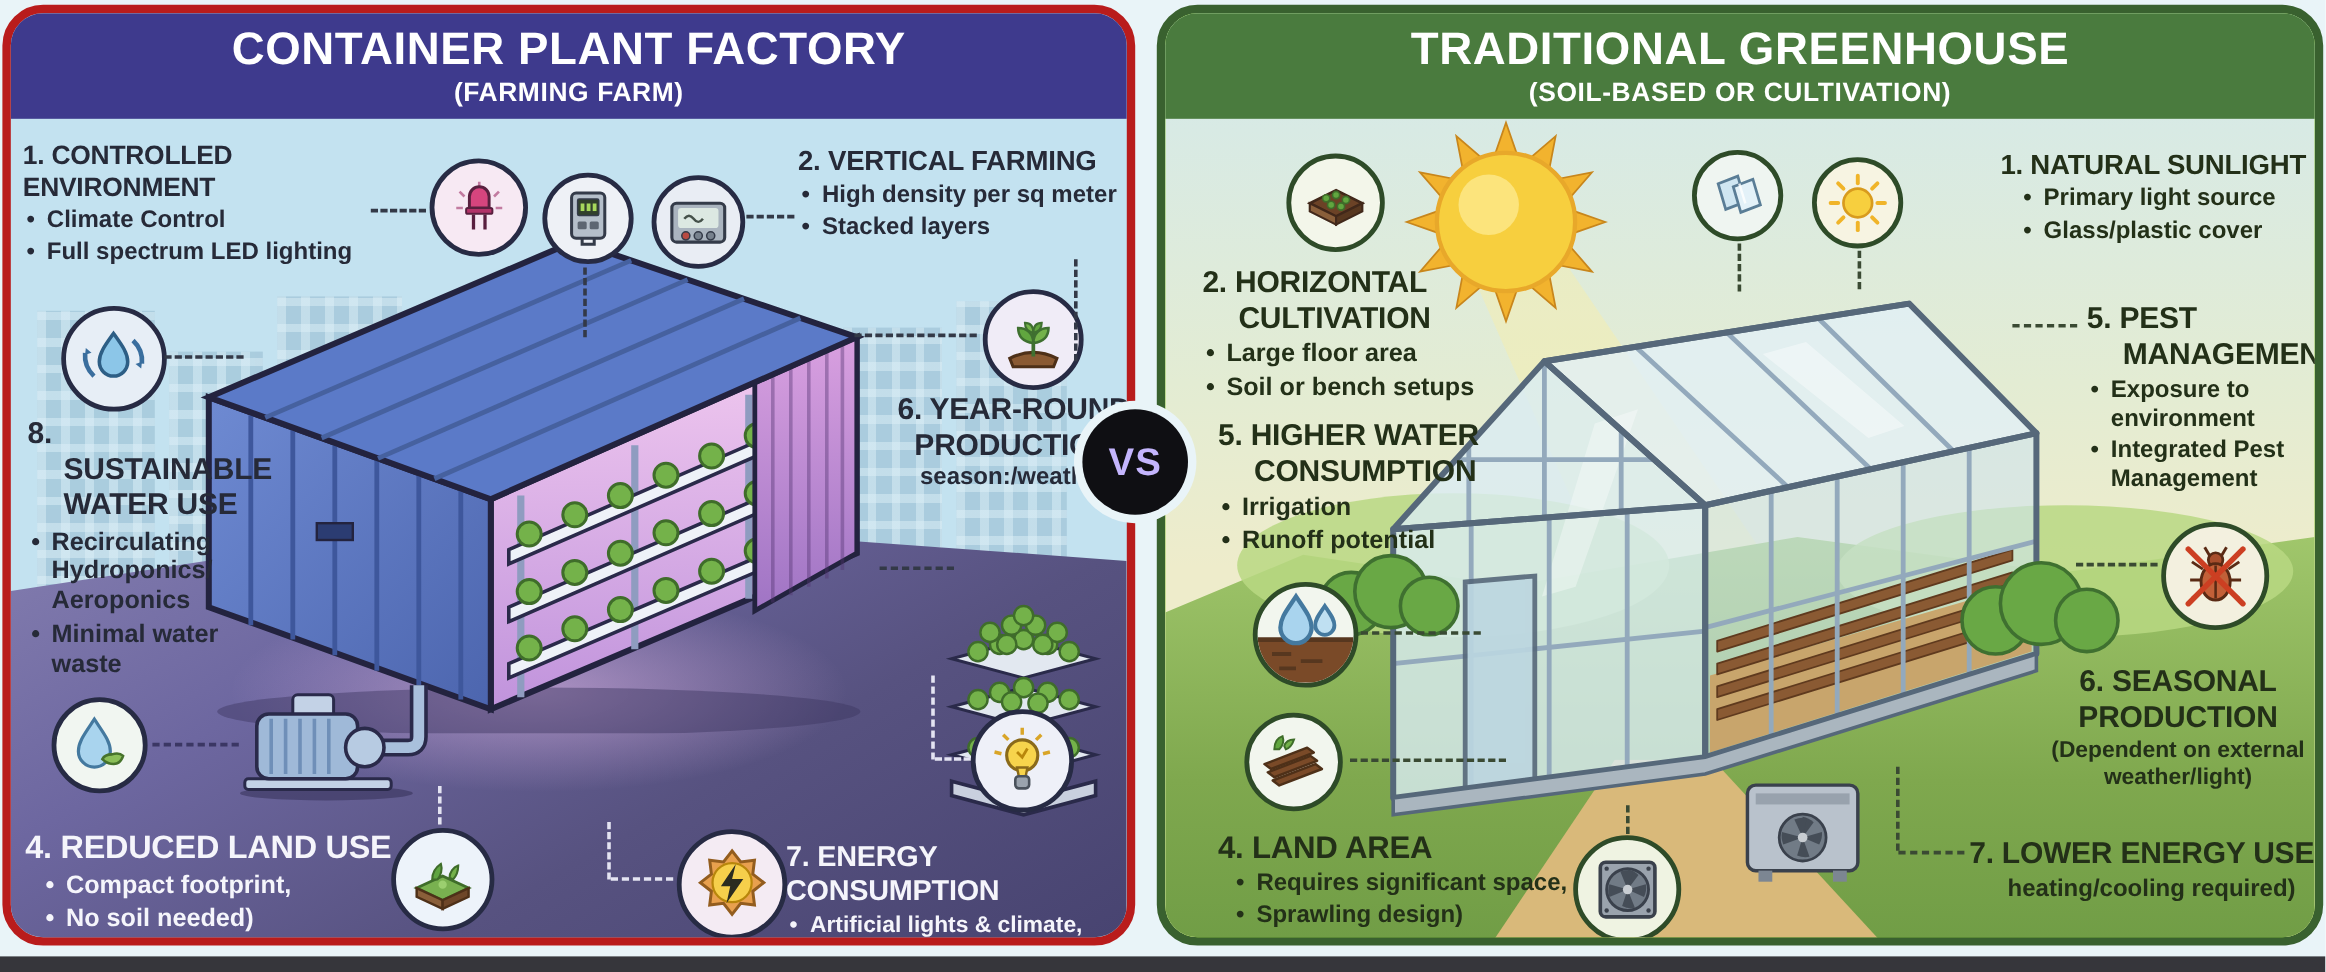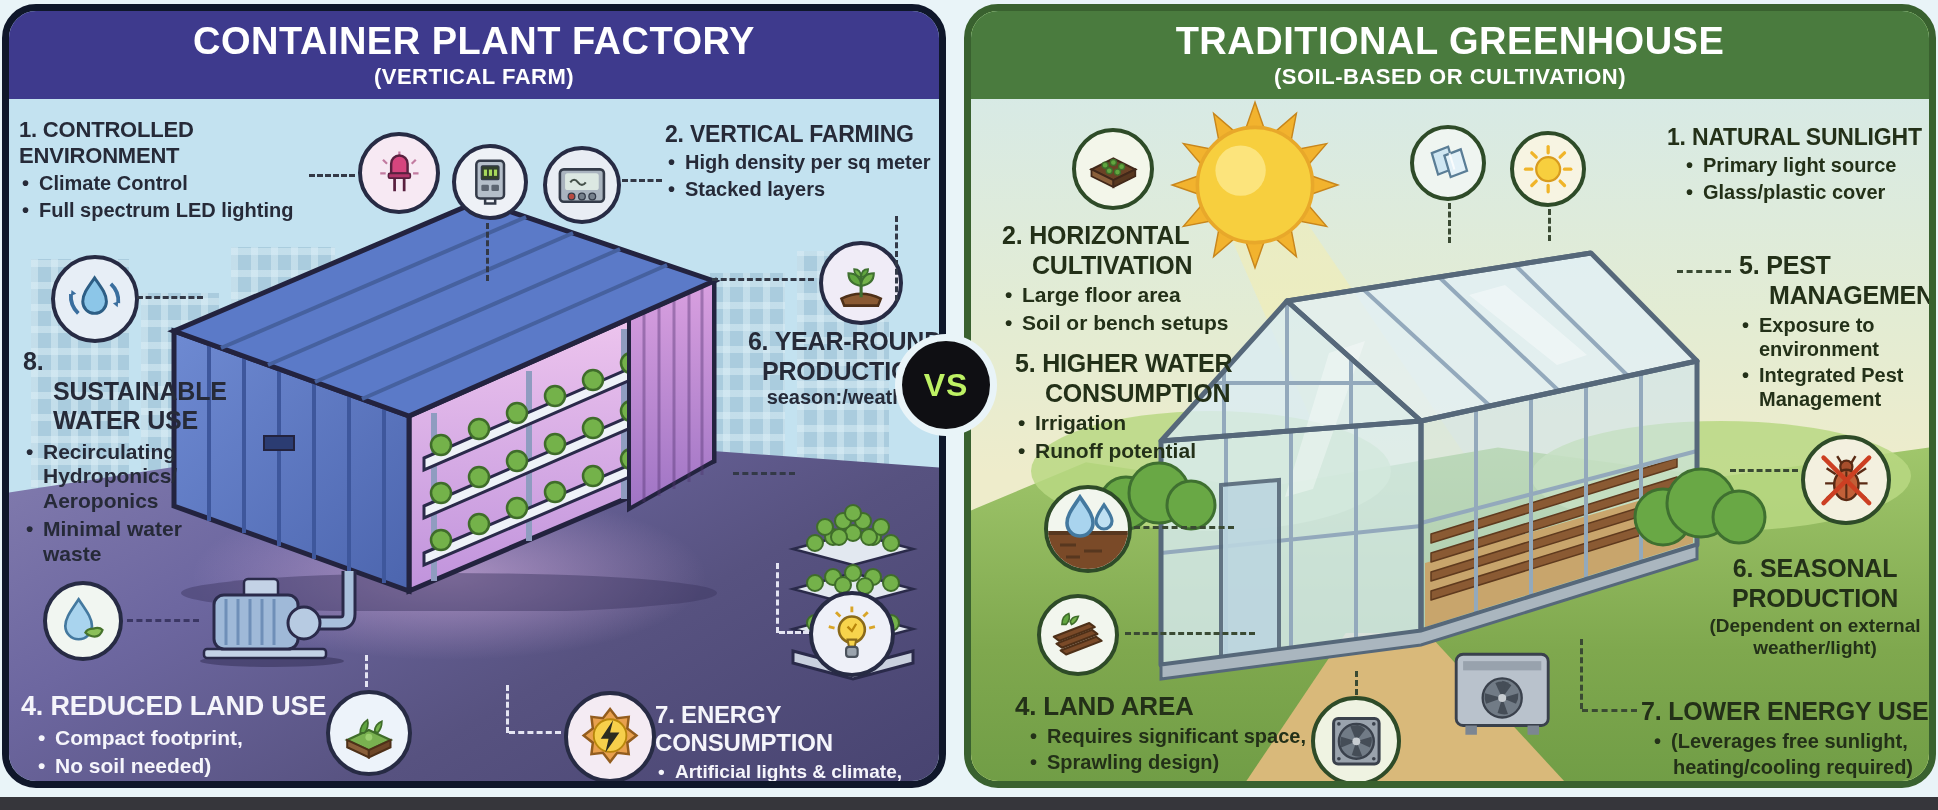--- a/index.html
+++ b/index.html
@@ -1,19 +1,19 @@
 <!DOCTYPE html>
 <html><head>
 <meta charset="utf-8">
 <style>
   html,body{margin:0;padding:0;}
   body{font-family:"Liberation Sans",sans-serif;}
   #stage{position:relative;width:1938px;height:810px;background:#e9f4f8;overflow:hidden;}
   .panel{position:absolute;top:4px;height:784px;border-radius:34px;overflow:hidden;box-sizing:border-box;}
-  #left-panel{left:2px;width:944px;border:7px solid #0f172a;background:#c3e2f0;}
+  #left-panel{left:2px;width:944px;border:7px solid #b91c1c;background:#c3e2f0;}
   #right-panel{left:964px;width:972px;border:7px solid #39612f;background:#84cc16;}
   .hdr{position:absolute;left:0;right:0;top:0;height:88px;text-align:center;color:#fff;}
   #left-panel .hdr{background:#3e3a8d;}
   #right-panel .hdr{background:#4a7b3e;}
   .hdr .t{font-size:38px;font-weight:800;letter-spacing:.5px;padding-top:9px;}
   .hdr .s{font-size:22px;font-weight:700;letter-spacing:.5px;margin-top:1px;}
   
   .sky-rect{position:absolute;background:#a6c9db;opacity:.85;
     background-image:repeating-linear-gradient(0deg,rgba(226,242,249,.5) 0 7px,transparent 7px 22px),
                      repeating-linear-gradient(90deg,rgba(226,242,249,.5) 0 7px,transparent 7px 20px);}
@@ -46,42 +46,42 @@
   .gic{border-color:#2e4b28;}
   
   .dh{position:absolute;border-top:3.5px dashed #333947;}
   .dv{position:absolute;border-left:3.5px dashed #333947;}
   .dwh{border-color:#e4e4f2;}
   .dpu{border-color:#3b3764;}
   .dgr{border-color:#3a4a33;}
   
   #vs{position:absolute;left:902px;top:341px;width:88px;height:88px;border-radius:50%;background:#0f0f13;
     box-shadow:0 0 0 7px #e9f4f8;display:flex;align-items:center;justify-content:center;
-    color:#bef264;font-size:32px;font-weight:800;letter-spacing:1px;}
+    color:#c4b5fd;font-size:32px;font-weight:800;letter-spacing:1px;}
   .illus{position:absolute;}
   #bottom-bar{position:absolute;left:0;right:0;bottom:0;height:13px;background:#36363b;}
 </style>
 </head>
 <body>
 
 <div id="stage">
 
   <div class="panel" id="left-panel">
 
     <div class="sky-rect" style="left:22px;top:248px;width:98px;height:250px;"></div>
     <div class="sky-rect" style="left:132px;top:282px;width:78px;height:210px;"></div>
     <div class="sky-rect" style="left:222px;top:236px;width:104px;height:250px;"></div>
     <div class="sky-rect" style="left:694px;top:262px;width:82px;height:190px;"></div>
     <div class="sky-rect" style="left:788px;top:240px;width:92px;height:225px;"></div>
     <div class="l-floor"></div>
     <div class="l-glow"></div>
 
     <div class="hdr">
       <div class="t">CONTAINER PLANT FACTORY</div>
-      <div class="s">(VERTICAL FARM)</div>
+      <div class="s">(FARMING FARM)</div>
     </div>
 
     <svg class="illus" style="left:140px;top:180px;width:600px;height:420px;" viewBox="0 0 600 420">
       <defs>
         <linearGradient id="doorG" x1="0" y1="0" x2="1" y2="1">
           <stop offset="0" stop-color="#6e8ad2"></stop>
             <stop offset="1" stop-color="#4c65ae"></stop>
         </linearGradient>
         <linearGradient id="openG" x1="0" y1="0" x2="0" y2="1">
           <stop offset="0" stop-color="#f3cbf0"></stop>
@@ -525,21 +525,20 @@
     </div>
 
     <div class="blk greent" style="left:726px;top:543px;width:236px;font-size:25px;text-align:center;">
       <div class="hd nohang">6. SEASONAL PRODUCTION</div>
       <div style="font-size:19px;font-weight:700;margin-top:2px;">(Dependent on external weather/light)</div>
     </div>
 
     <div class="blk greent" style="left:670px;top:686px;width:290px;font-size:25px;">
       <div class="hd nohang">7. LOWER ENERGY USE</div>
       <div style="font-size:20px;margin-top:2px;padding-left:10px;">
-        <div class="bl">(Leverages free sunlight,</div>
         <div class="bl cont" style="padding-left:22px;">heating/cooling required)</div>
       </div>
     </div>
 
     <div class="ic gic" style="left:101px;top:117px;width:82px;height:82px;background:#f3f6ea;">
       <svg viewBox="0 0 40 40">
         <polygon points="20,12 36,20 20,28 4,20" fill="#6b4226" stroke="#41281a" stroke-width="1.6"></polygon>
         <polygon points="4,20 20,28 20,33 4,25" fill="#8a5f3a" stroke="#41281a" stroke-width="1.3"></polygon>
         <polygon points="36,20 20,28 20,33 36,25" fill="#57371f" stroke="#41281a" stroke-width="1.3"></polygon>
         <g fill="#61a63f" stroke="#3f6d2a" stroke-width="1">

